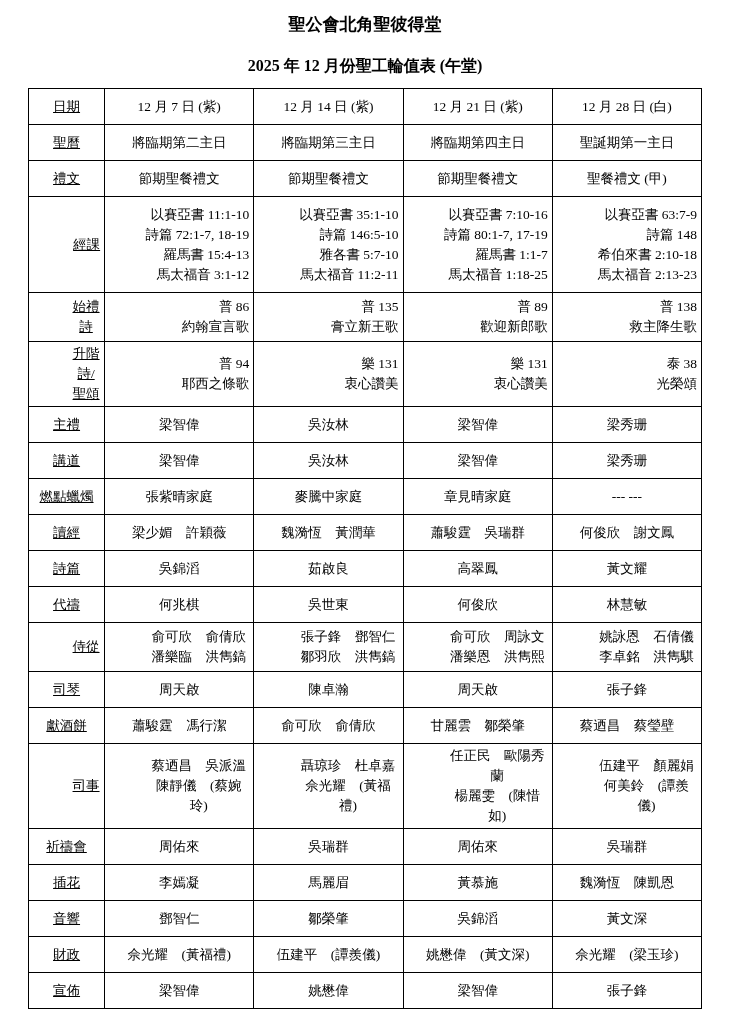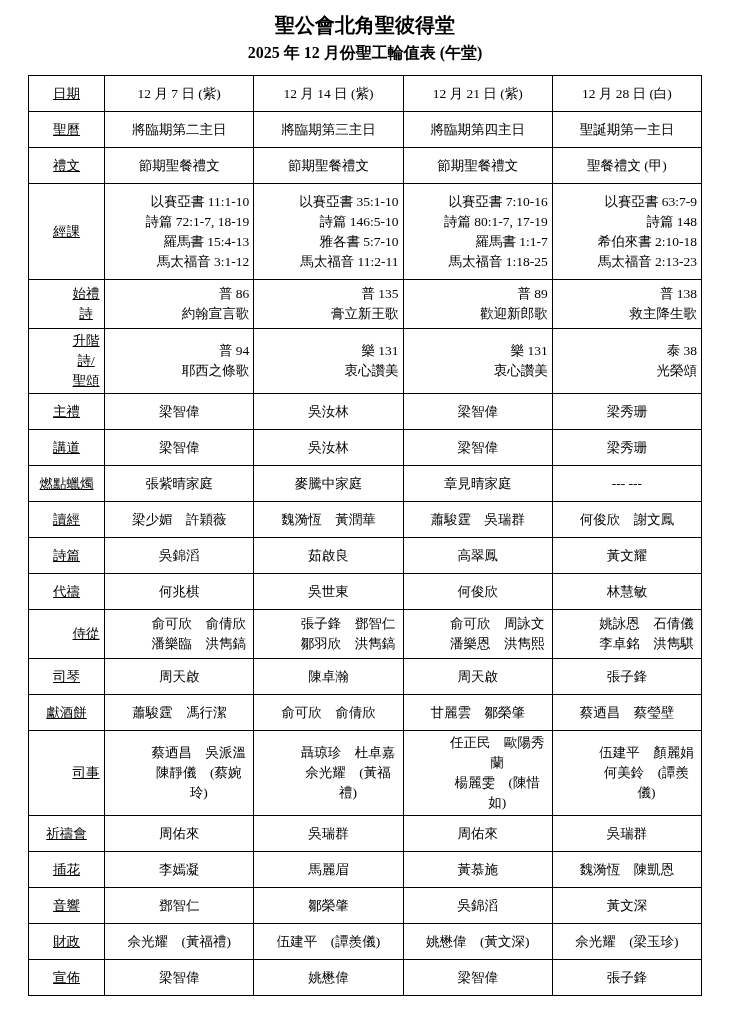--- a/index.html
+++ b/index.html
@@ -12,29 +12,29 @@
     height: 1023px;
     font-family: "Liberation Serif", "DejaVu Serif", serif;
     color: #000000;
     overflow: hidden;
   }
   .page-header {
     text-align: center;
     padding-top: 14px;
   }
   .page-title {
-    font-size: 20px;
+    font-size: 17px;
     font-weight: bold;
     line-height: 22px;
   }
   .page-subtitle {
     font-size: 16px;
     font-weight: bold;
     line-height: 22px;
-    margin-top: 6px;
+    margin-top: 19px;
   }
   table.roster {
     border-collapse: collapse;
     table-layout: fixed;
     margin: 11px auto 0 auto;
     width: 674px;
   }
   col.c-label { width: 76px; }
   col.c-data  { width: 149px; }
   td {
@@ -47,21 +47,21 @@
     overflow: hidden;
   }
   .label-cell {
     text-align: center;
     text-decoration: underline;
   }
   .data-cell.align-center { text-align: center; }
   .data-cell.align-left   { text-align: right; padding-left: 9px; }
   tr.row-sm td { height: 31px; }
   tr.row-md td { height: 44px; padding-left: 43px; }
-  tr.row-xl td { height: 91px; }
+  tr.row-xl td { height: 91px; text-align: right; }
 </style>
 </head>
 <body>
 
 <div class="page-header">
   <div class="page-title">聖公會北角聖彼得堂</div>
   <div class="page-subtitle">2025 年 12 月份聖工輪值表 (午堂)</div>
 </div>
 
 <table class="roster">

